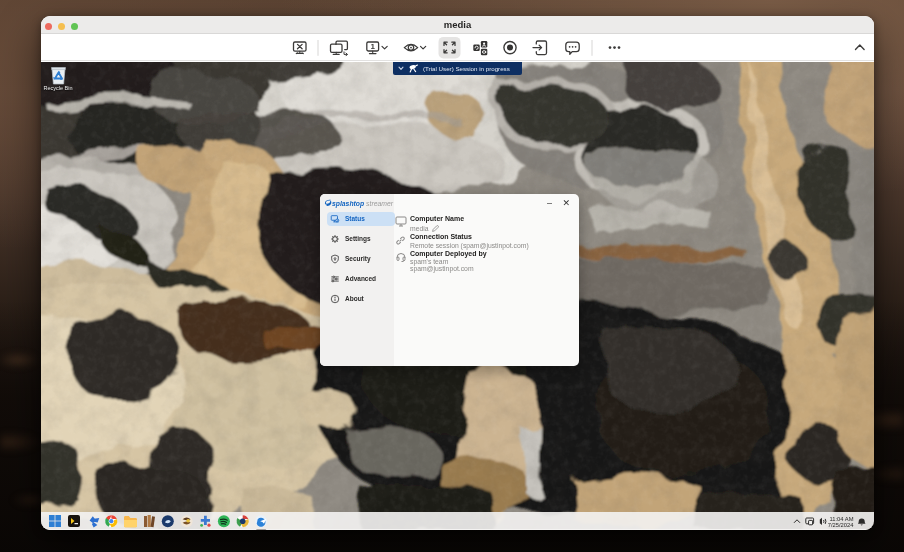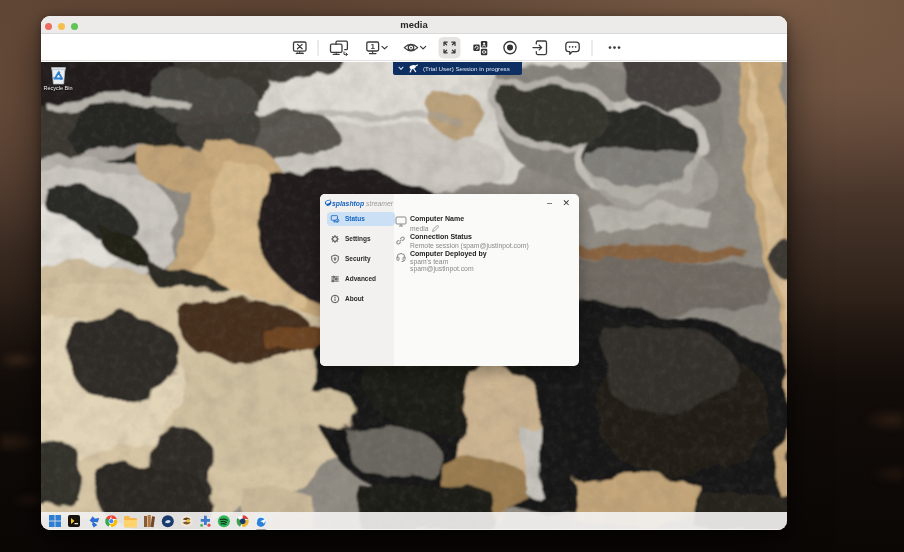--- a/index.html
+++ b/index.html
@@ -14,21 +14,21 @@
   .macbg:after { content:""; position:absolute; inset:0; filter:blur(3px);
     background:
       radial-gradient(30px 12px at 18px 360px, rgba(95,65,42,.55), transparent 70%),
       radial-gradient(44px 15px at 10px 442px, rgba(75,49,30,.5), transparent 70%),
       radial-gradient(26px 10px at 30px 500px, rgba(70,45,28,.4), transparent 70%),
       radial-gradient(42px 16px at 892px 420px, rgba(84,55,34,.45), transparent 70%),
       radial-gradient(38px 13px at 896px 474px, rgba(62,40,25,.45), transparent 70%);
   }
   .macbg:before { content:""; position:absolute; left:0; right:0; top:300px; bottom:0;
     background: linear-gradient(180deg, rgba(20,14,10,0) 0%, rgba(16,11,8,.75) 40%, rgba(10,7,5,.9) 100%); }
-  .win { position:absolute; left:41px; top:16px; width:746px; height:514px; border-radius:9px;
+  .win { position:absolute; left:41px; top:16px; width:833px; height:514px; border-radius:9px;
     box-shadow: 0 18px 40px rgba(0,0,0,.55), 0 2px 10px rgba(0,0,0,.4); overflow:hidden; background:#fff; }
   .titlebar { position:absolute; left:0; top:0; width:100%; height:17.5px; background:#ecebea; border-bottom:1px solid #d9d8d7; }
   .tl { position:absolute; top:6.5px; width:7px; height:7px; border-radius:50%; }
   .tl.r { left:4px; background:#ed6a5e; }
   .tl.y { left:17px; background:#f5bf4f; }
   .tl.g { left:30px; background:#61c454; }
   .wtitle { position:absolute; left:0; right:0; top:3px; text-align:center; font-size:9.5px; font-weight:bold; color:#272625; }
   .toolbar { position:absolute; left:0; top:18.5px; width:100%; height:26px; background:#ffffff; border-bottom:1px solid #e2e1e0; }
   .desktop { position:absolute; left:0; top:45.5px; width:833px; height:468.5px; overflow:hidden; }
   .wallsvg { position:absolute; left:0; top:0; }

